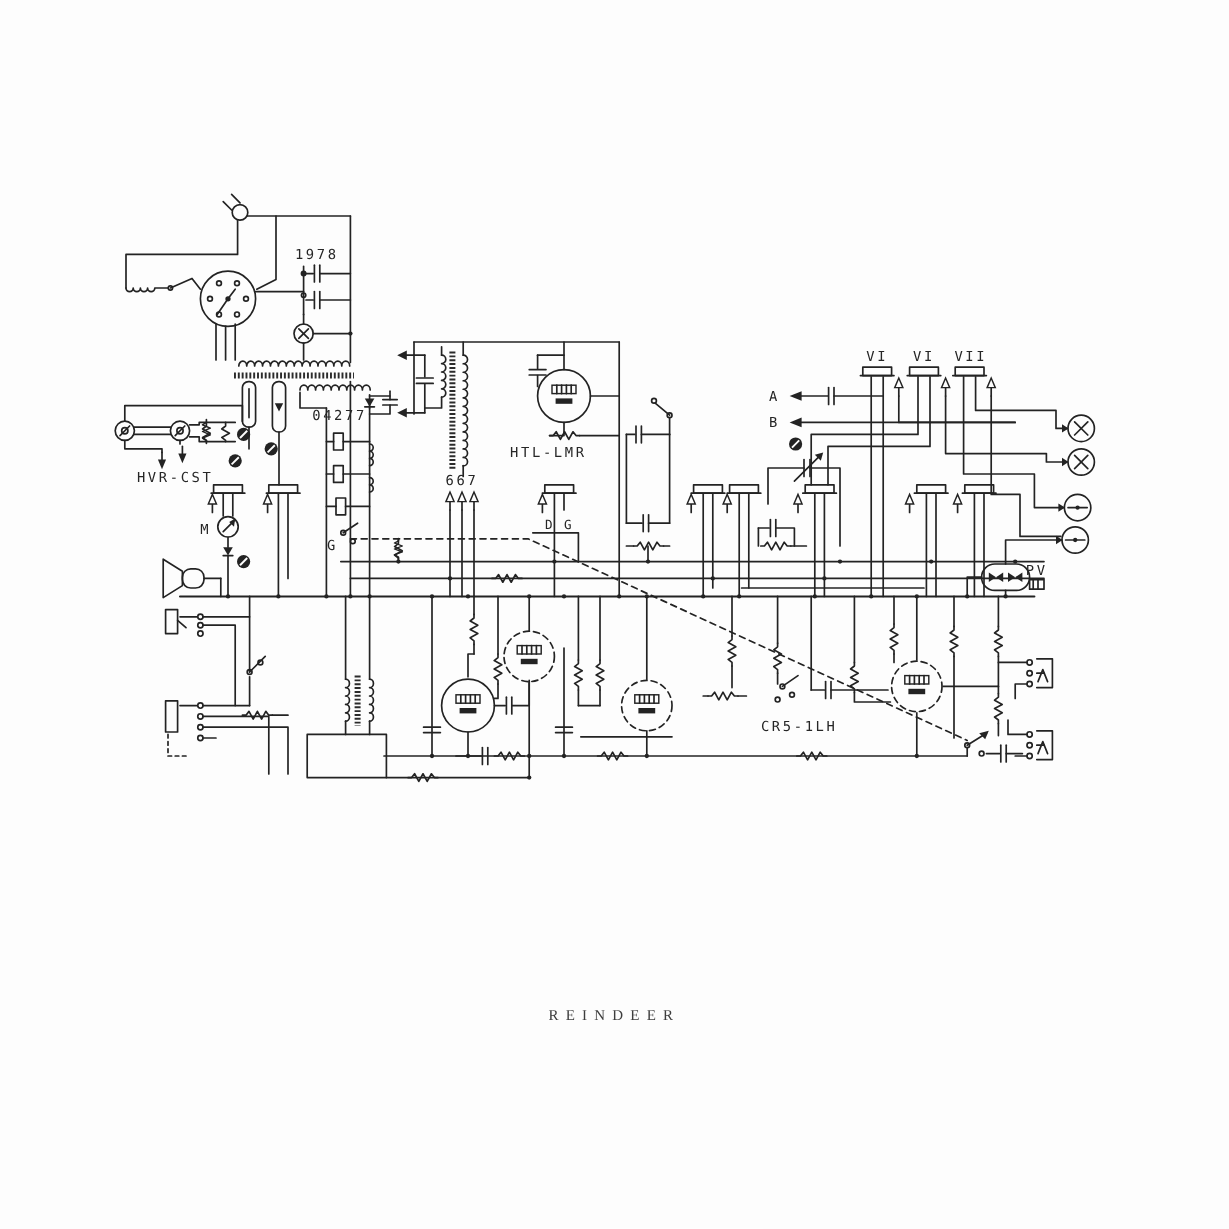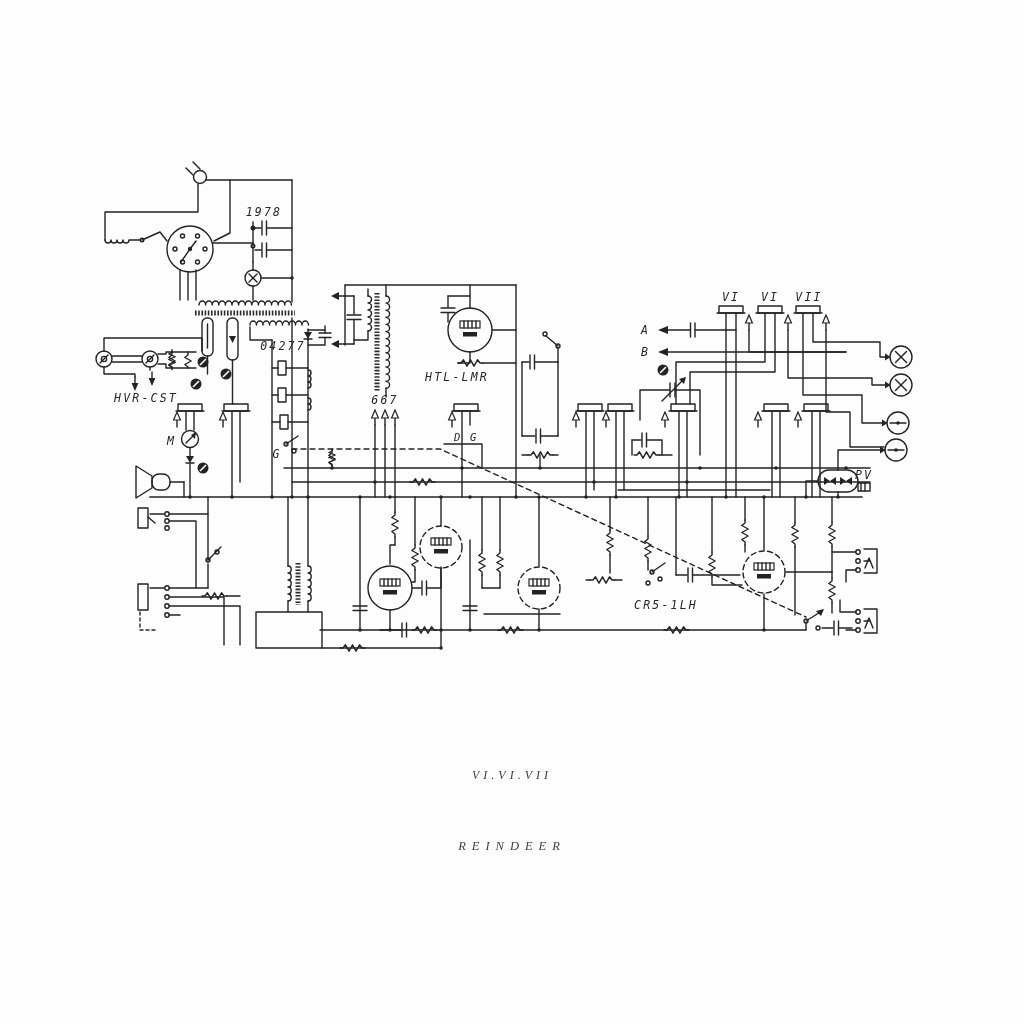--- a/index.html
+++ b/index.html
@@ -1,17 +1,17 @@
 <!DOCTYPE html>
 <html><head>
 <meta charset="utf-8">
 <style>
   html,body{margin:0;padding:0;background:#ffffff;}
   #art{position:relative;width:1024px;height:1024px;background:#fdfdfd;overflow:hidden;
-       font-family:"Liberation Serif",serif;font-style:italic;}
+       font-family:"Liberation Serif",serif;}
   svg{position:absolute;top:0;left:0;}
   .w{stroke:#232323;stroke-width:1.4;fill:none;stroke-linecap:round;stroke-linejoin:round;}
   .w2{stroke:#232323;stroke-width:1.7;fill:none;stroke-linecap:round;}
   .f{fill:#232323;stroke:none;}
   .dash{stroke-dasharray:5,4;}
   .dash2{stroke-dasharray:3,3;}
   .core{stroke:#2b2b2b;stroke-width:5;stroke-dasharray:1.6,1.6;fill:none;}
   .lbl{font-family:"DejaVu Sans Mono",monospace;font-size:11.5px;letter-spacing:2.2px;
        fill:#262626;}
   .lbl.small{font-size:10.5px;letter-spacing:1.6px;}
@@ -597,15 +597,14 @@
         <circle cx="441" cy="630" r="1.8"></circle>
     <circle cx="470" cy="630" r="1.8"></circle>
         <circle cx="539" cy="630" r="1.8"></circle>
         <circle cx="764" cy="630" r="1.8"></circle>
     <circle cx="441" cy="648" r="1.8"></circle>
         <circle cx="253" cy="228" r="1.8"></circle>
         <circle cx="292" cy="278" r="1.8"></circle>
   </g>
 </svg>
 
-  <div id="catalog" class="caption">VI.VI.VII</div>
   <div id="artist" class="caption">REINDEER</div>
 </div>
 
 </body></html>

